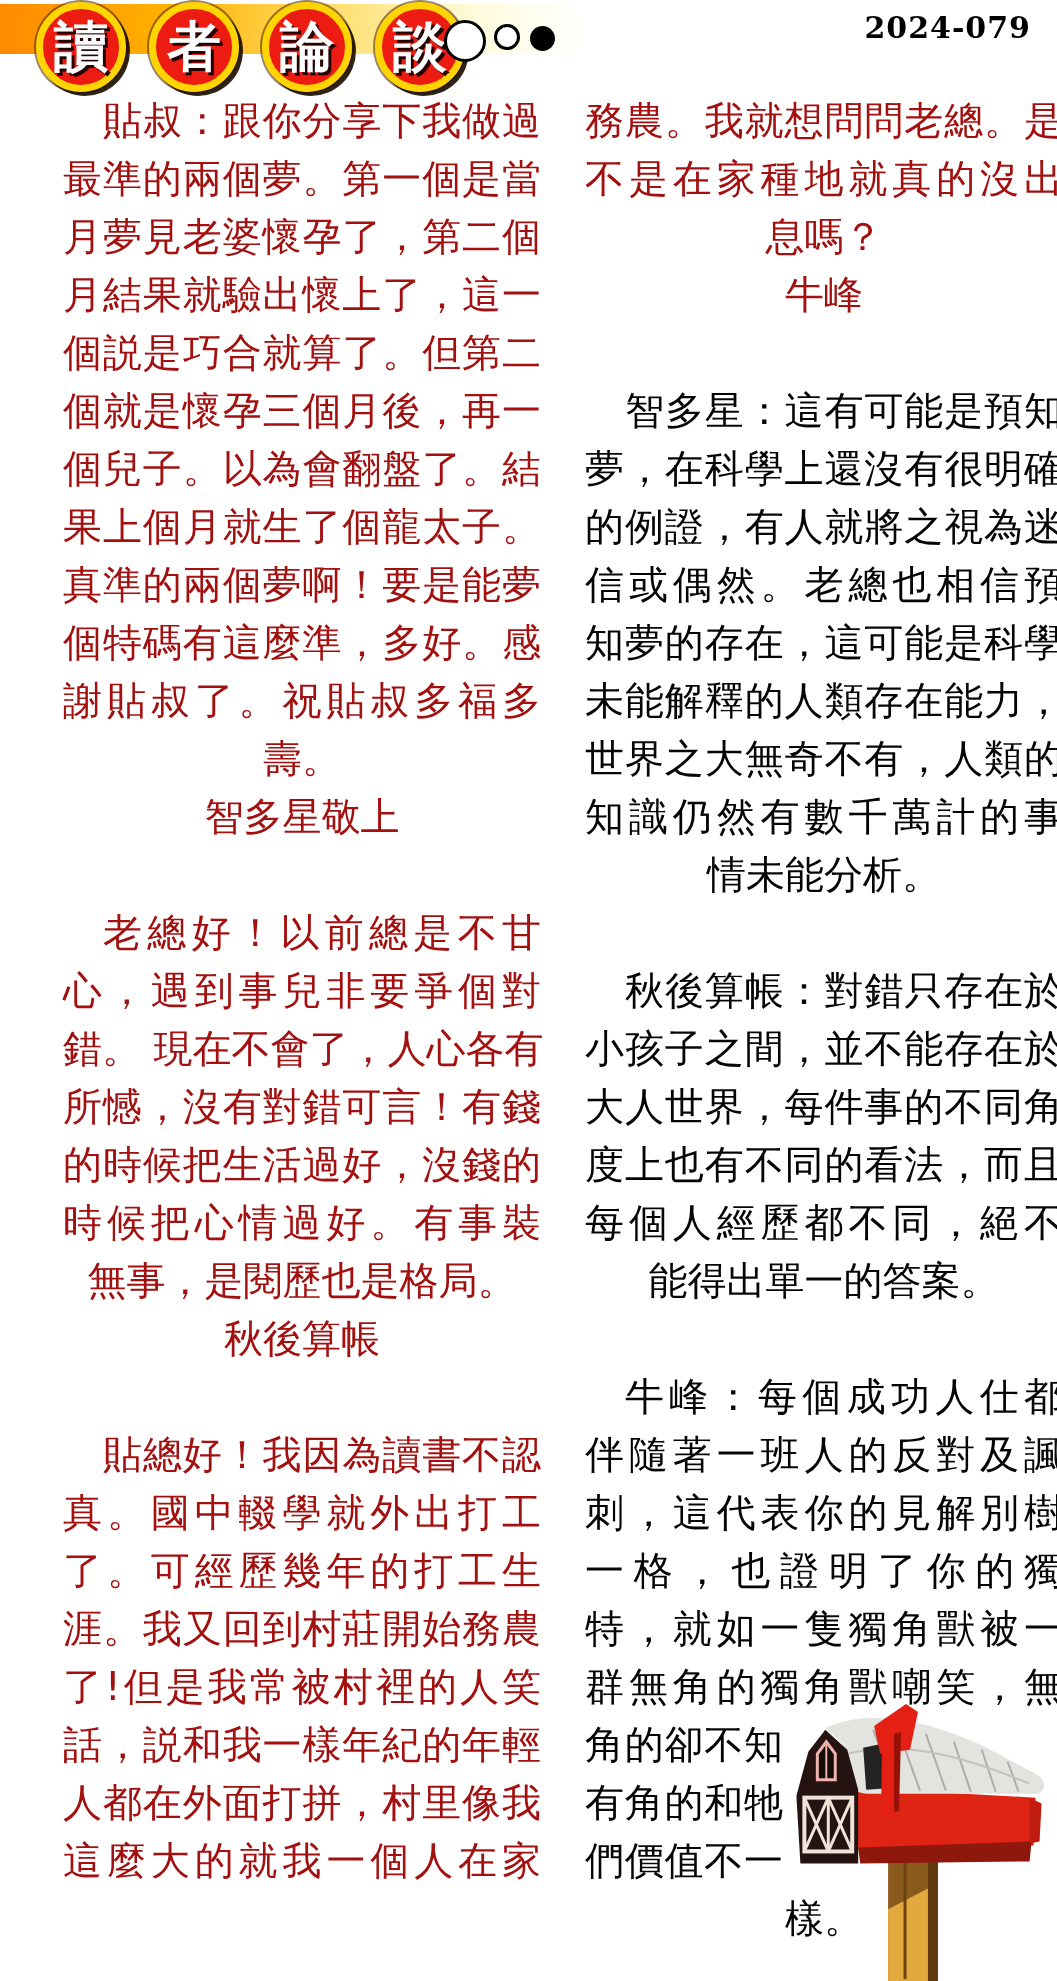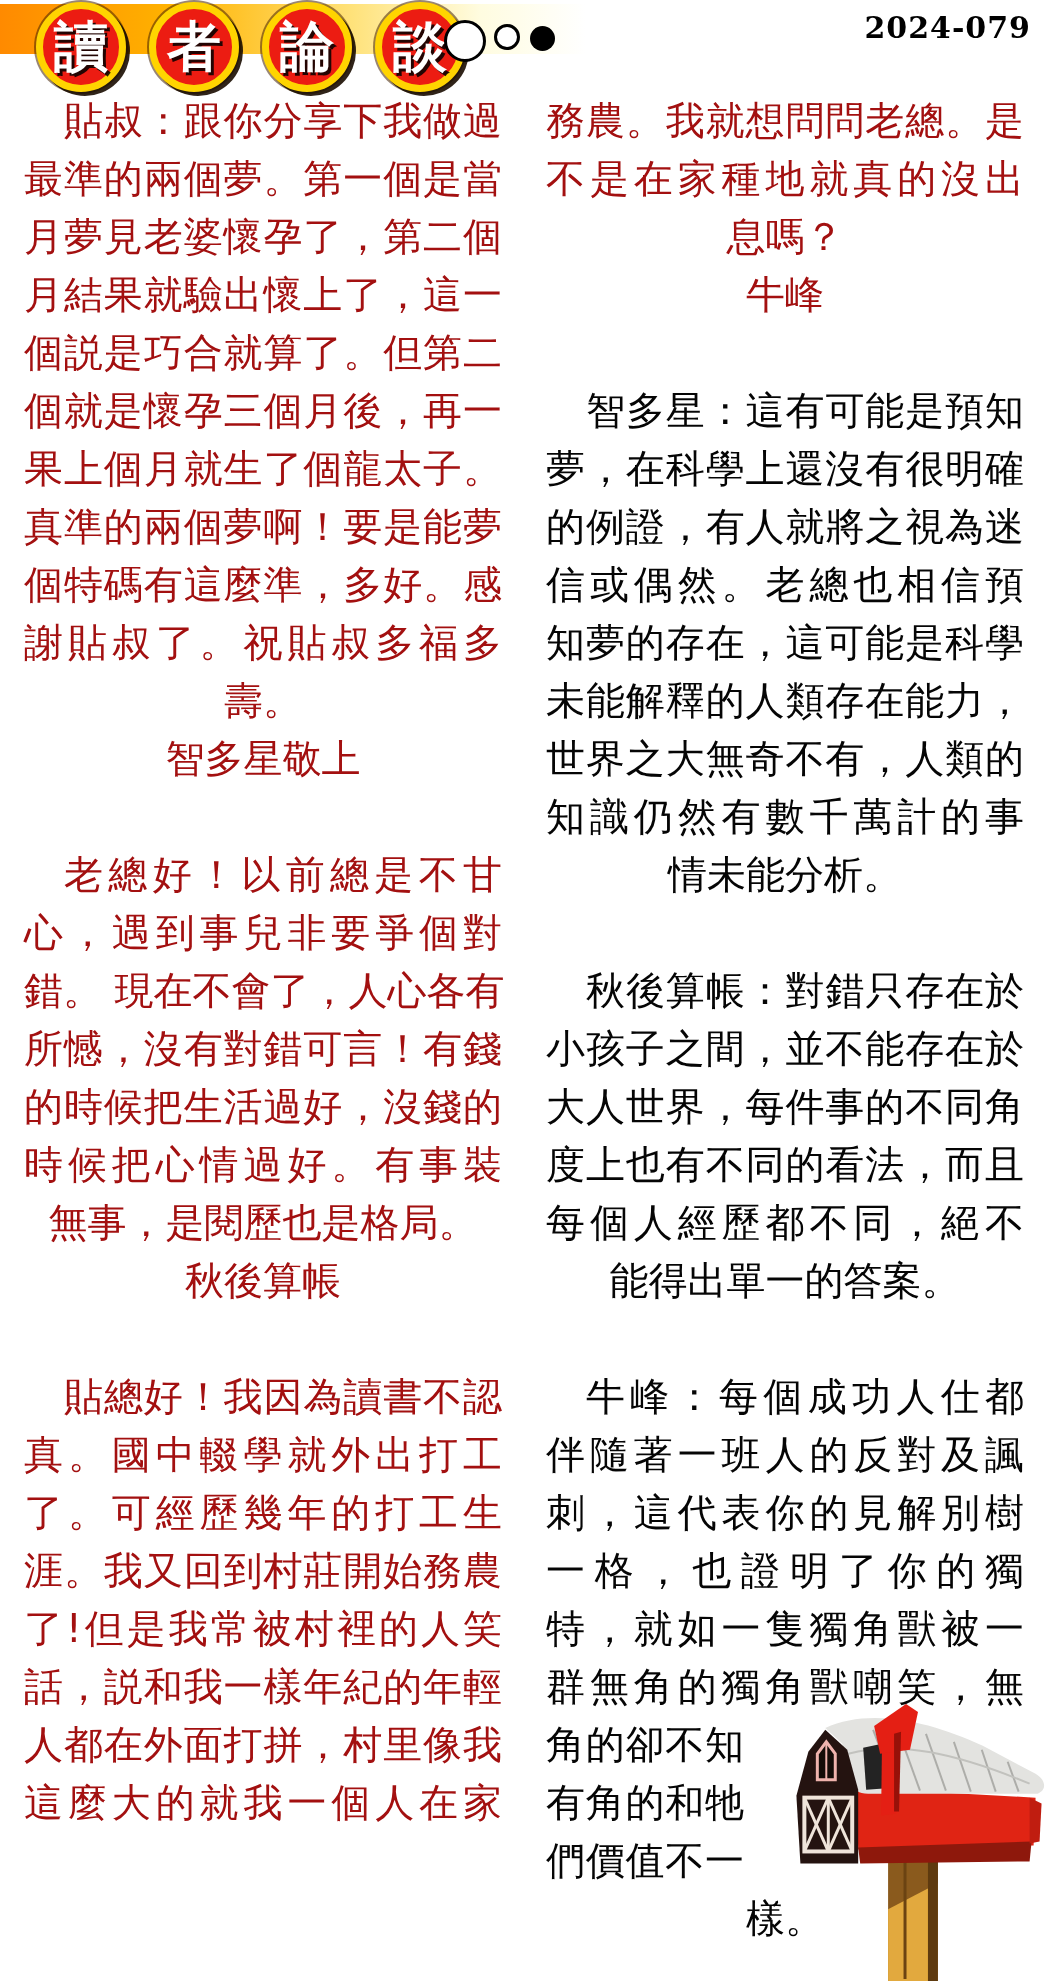--- a/index.html
+++ b/index.html
@@ -14,21 +14,21 @@
            display:flex;align-items:center;justify-content:center;margin-right:23px;}
   .tcircle span{color:#ffffff;font-weight:bold;font-size:54px;line-height:1;
                 text-shadow:3px 3px 0 rgba(0,0,0,.85);}
   .dot{position:absolute;border-radius:50%;}
   .dot-large-outline{left:444px;top:20px;width:36px;height:36px;border:3px solid #000;background:#fff;}
   .dot-small-outline{left:494px;top:24px;width:20px;height:20px;border:3px solid #000;background:#fff;}
   .dot-filled{left:530px;top:26px;width:25px;height:25px;background:#000;}
   .issue{position:absolute;right:26px;top:10px;color:#000;font-weight:bold;font-size:30px;
          font-family:"DejaVu Serif","Liberation Serif",serif;letter-spacing:1px;}
   
-  .col{position:absolute;top:92px;width:478px;}
+  .col{position:absolute;top:92px;width:478px;margin-left:39px;}
   .col-left{left:24px;}
   .col-right{left:546px;}
   .line{box-sizing:border-box;width:478px;height:58px;line-height:58px;font-size:39px;
         white-space:nowrap;font-weight:500;}
   .line.j,.line.i,.line.n{text-align:justify;text-align-last:justify;}
   .line.i{padding-left:40px;}
   .line.r{text-align:center;}
   .line.l{text-align:center;}
   .line.n{width:198px;}
   .line.blank{height:58px;}
@@ -67,20 +67,21 @@
 
   <div class="issue">2024-079</div>
 
   <div class="col col-left" id="col-left">
       <div class="line i red">貼叔：跟你分享下我做過</div>
       <div class="line j red">最準的兩個夢。第一個是當</div>
       <div class="line j red">月夢見老婆懷孕了，第二個</div>
       <div class="line j red">月結果就驗出懷上了，這一</div>
       <div class="line j red">個説是巧合就算了。但第二</div>
       <div class="line j red">個就是懷孕三個月後，再一</div>
+      <div class="line j red">個兒子。以為會翻盤了。結</div>
       <div class="line j red">果上個月就生了個龍太子。</div>
       <div class="line j red">真準的兩個夢啊！要是能夢</div>
       <div class="line j red">個特碼有這麼準，多好。感</div>
       <div class="line j red">謝貼叔了。祝貼叔多福多</div>
       <div class="line l red">壽。</div>
       <div class="line r red">智多星敬上</div>
       <div class="line l red blank"></div>
       <div class="line i red">老總好！以前總是不甘</div>
       <div class="line j red">心，遇到事兒非要爭個對</div>
       <div class="line j red">錯。 現在不會了，人心各有</div>

